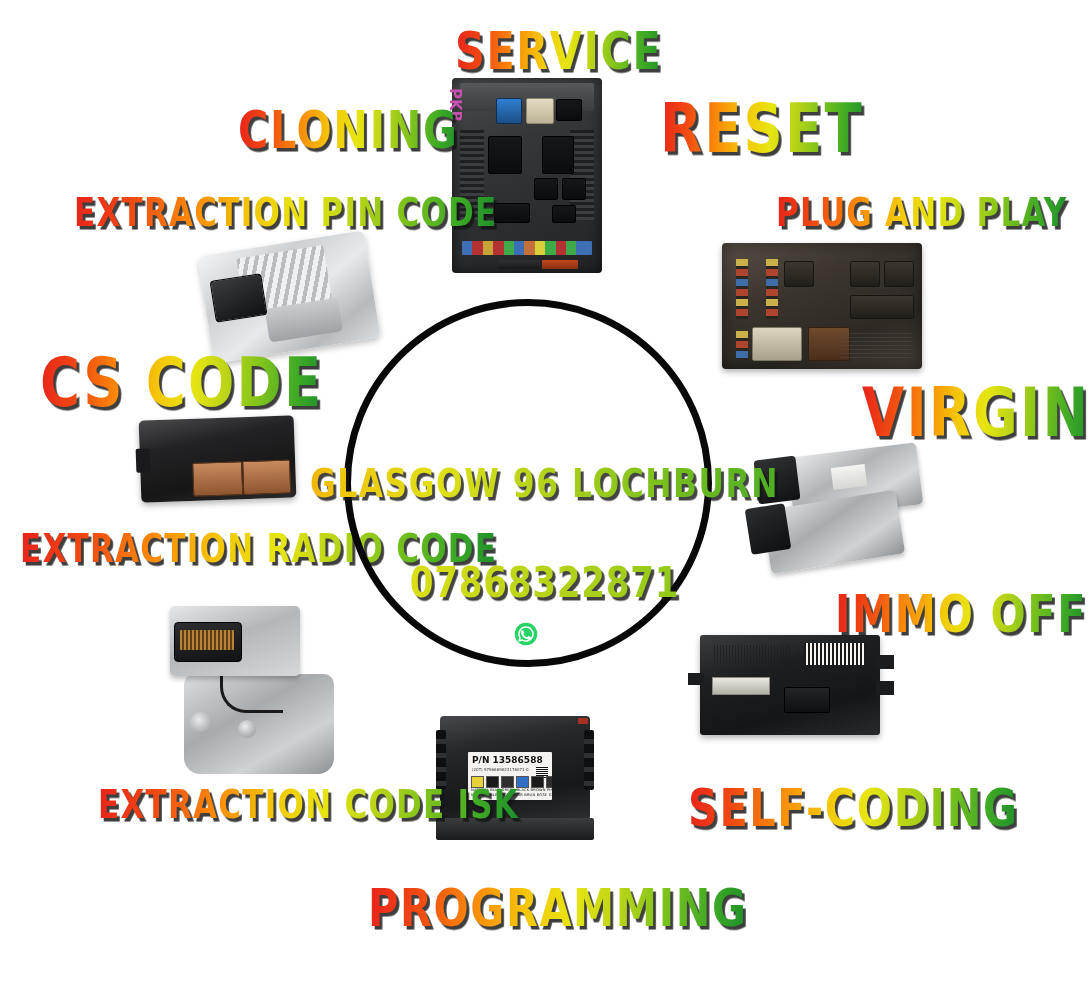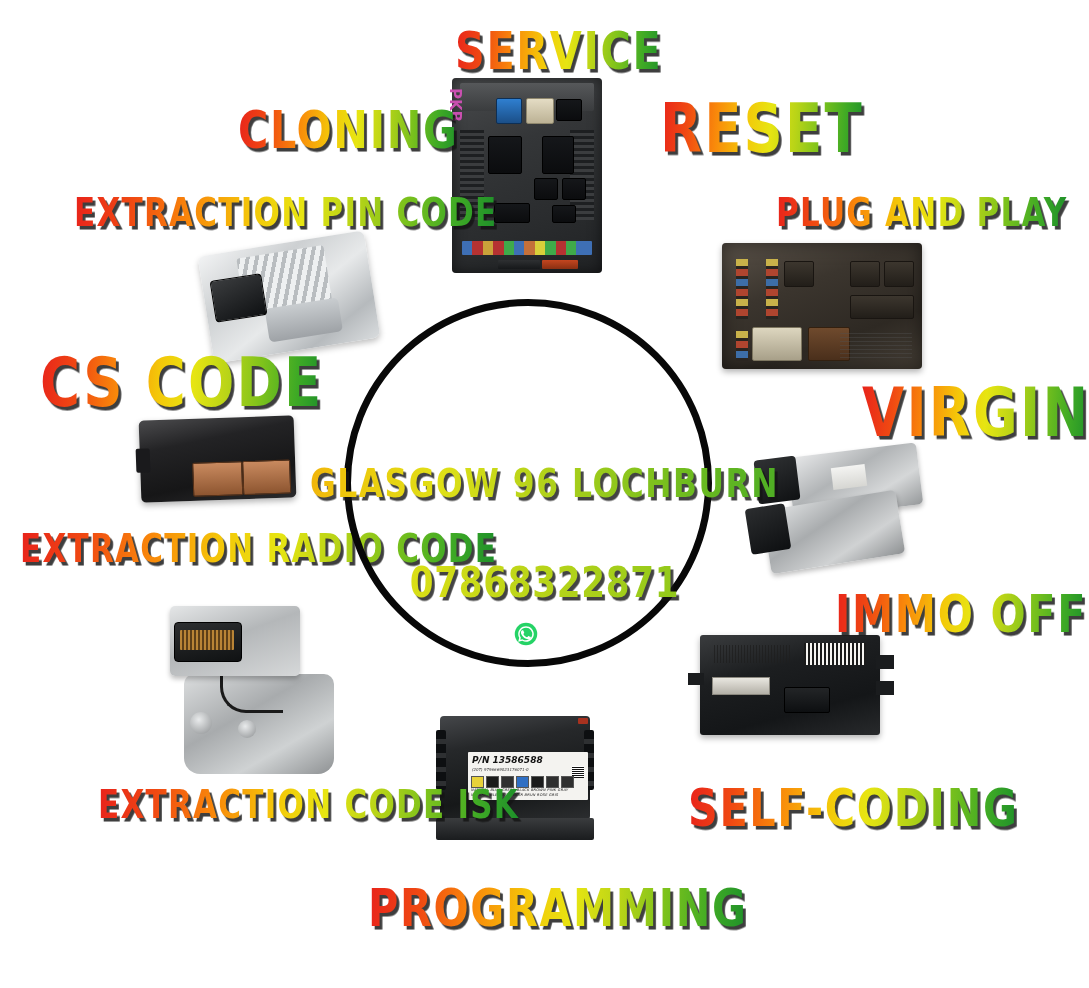--- a/index.html
+++ b/index.html
@@ -469,25 +469,24 @@
     position:absolute; left:4px; top:0; width:150px; height:104px;
     background: linear-gradient(170deg,#45474a 0%,#26282a 28%,#161819 70%,#2c2e30 100%);
     border-radius: 4px;
   }
   #photo-gm-bcm .base {
     position:absolute; left:0; bottom:0; width:158px; height:22px;
     background: linear-gradient(180deg,#3a3c3e,#1a1c1e);
     border-radius: 2px;
   }
   #photo-gm-bcm .sticker {
-    position:absolute; left:32px; top:36px; width:120px; height:48px;
+    position:absolute; left:32px; top:36px; width:84px; height:48px;
     background: #f4f3f0;
     border-radius: 1px;
     overflow: hidden;
-    font-style: italic;
   }
   #photo-gm-bcm .pn {
     position:absolute; left:4px; top:3px; right:3px;
     font-family:"DejaVu Sans", sans-serif;
     font-size:9px; font-weight:700; color:#111; white-space:nowrap;
   }
   #photo-gm-bcm .sub {
     position:absolute; left:4px; top:15px;
     font-family:"DejaVu Sans", sans-serif;
     font-size:4px; color:#333; white-space:nowrap;

